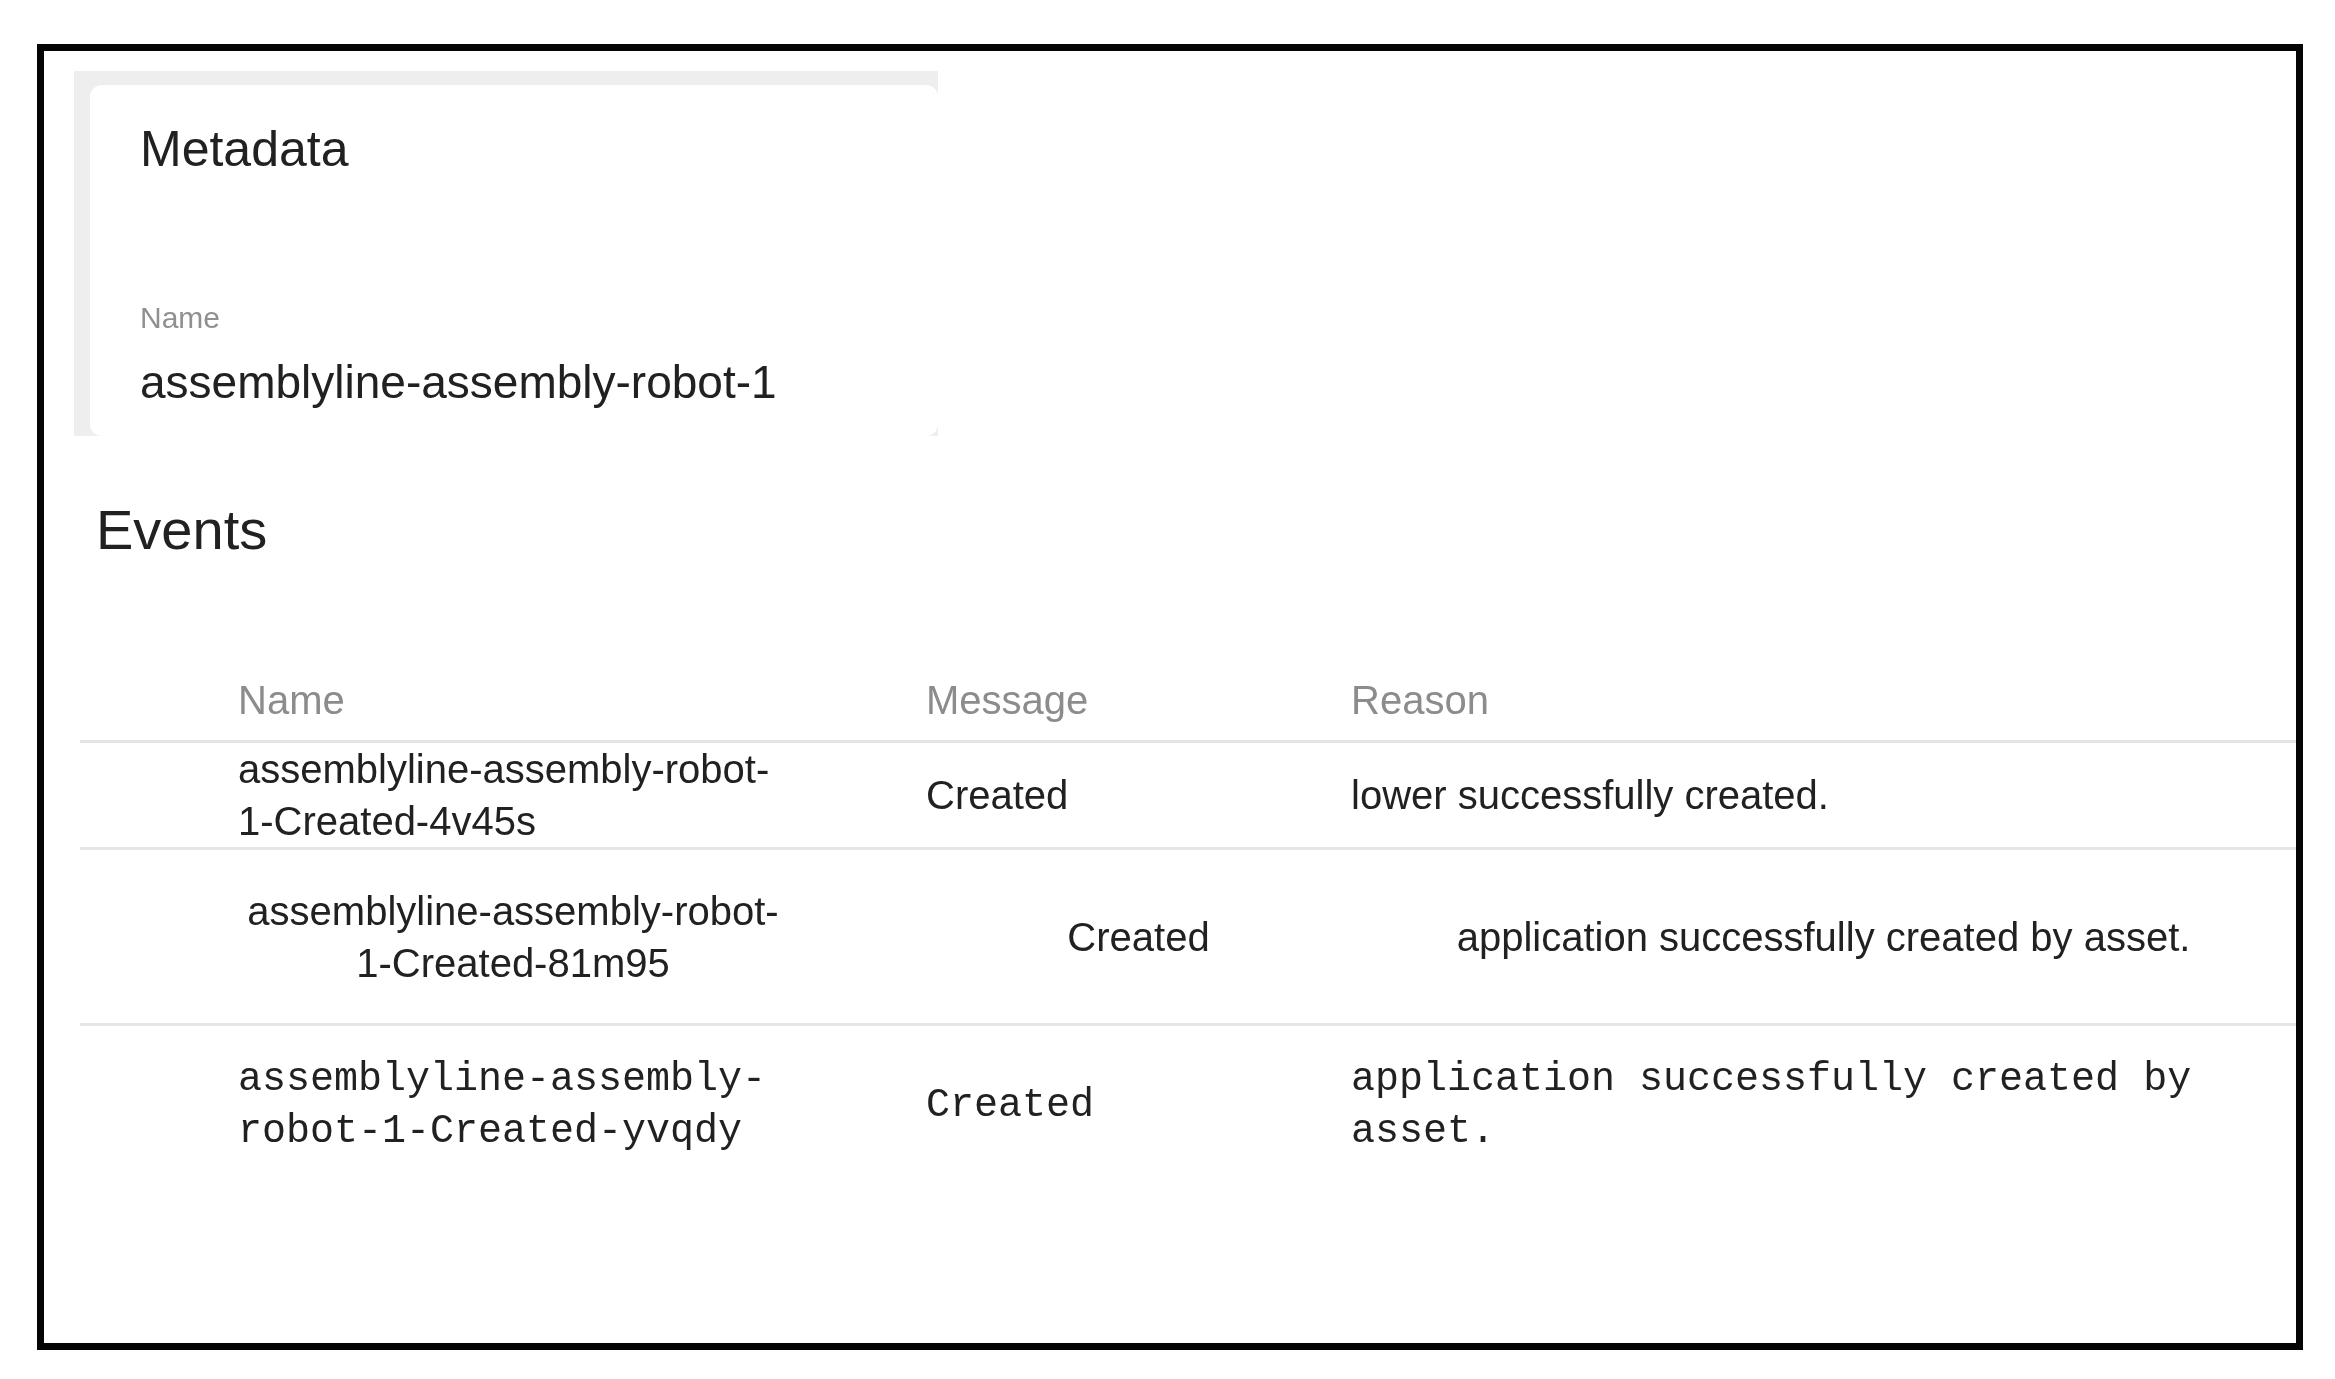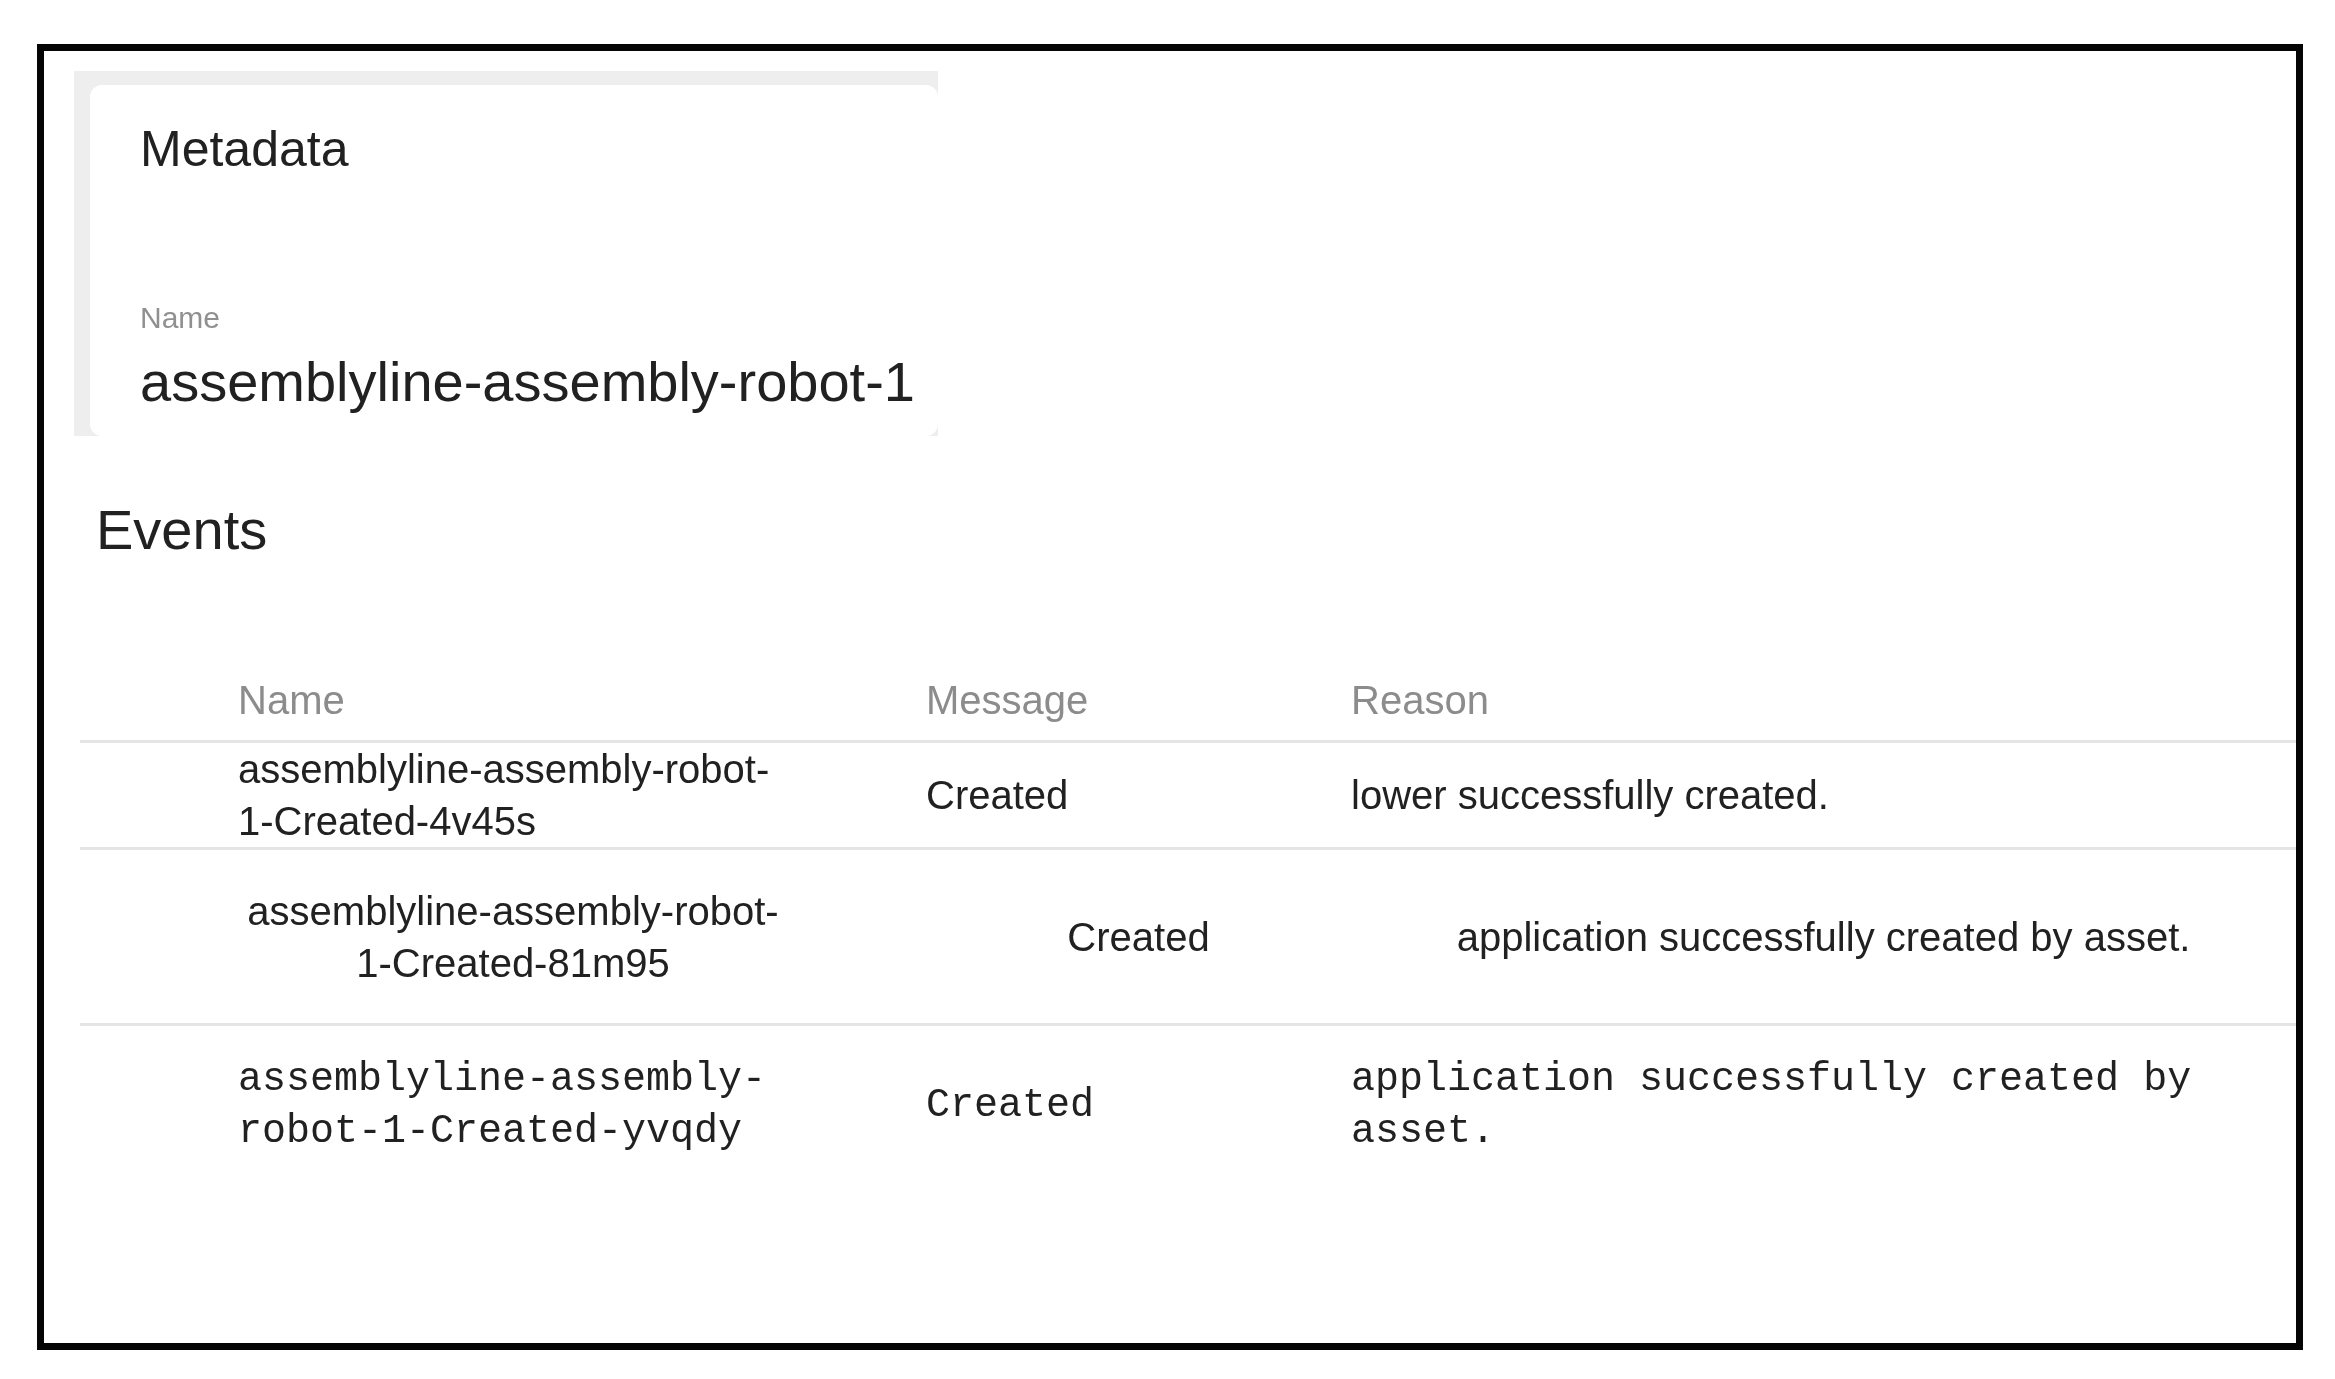--- a/index.html
+++ b/index.html
@@ -28,21 +28,21 @@
   .card-title{
     position:absolute;left:96px;top:46px;
     font-size:50px;line-height:64px;color:var(--text-primary);
   }
   .field-label{
     position:absolute;left:96px;top:228px;
     font-size:30px;line-height:38px;color:var(--text-secondary);
   }
   .field-value{
     position:absolute;left:96px;top:280px;
-    font-size:56px;line-height:62px;color:var(--text-primary);
+    font-size:46px;line-height:62px;color:var(--text-primary);
   }
   .events-title{
     position:absolute;left:52px;top:424px;
     font-size:56px;line-height:70px;color:var(--text-primary);
   }
   .events-table{
     position:absolute;left:36px;top:555px;width:2216px;
     font-size:40px;color:var(--text-primary);
   }
   .t-row{

